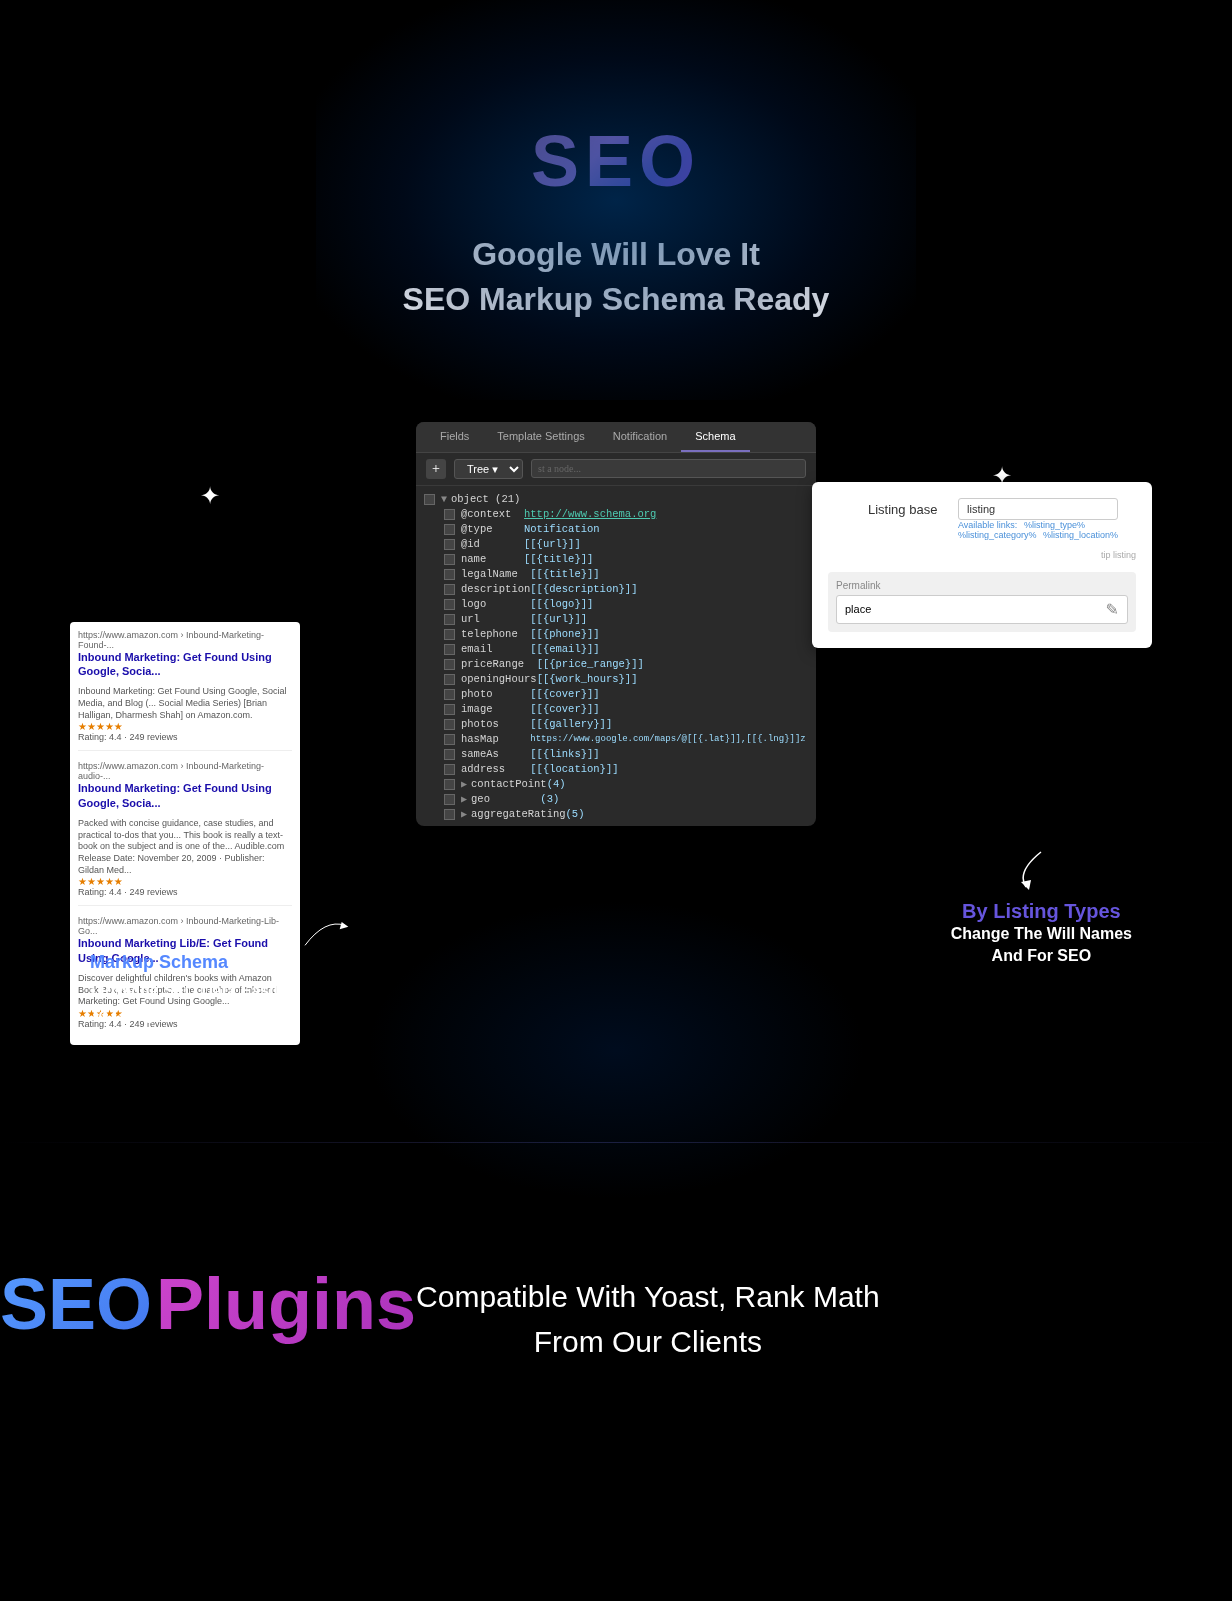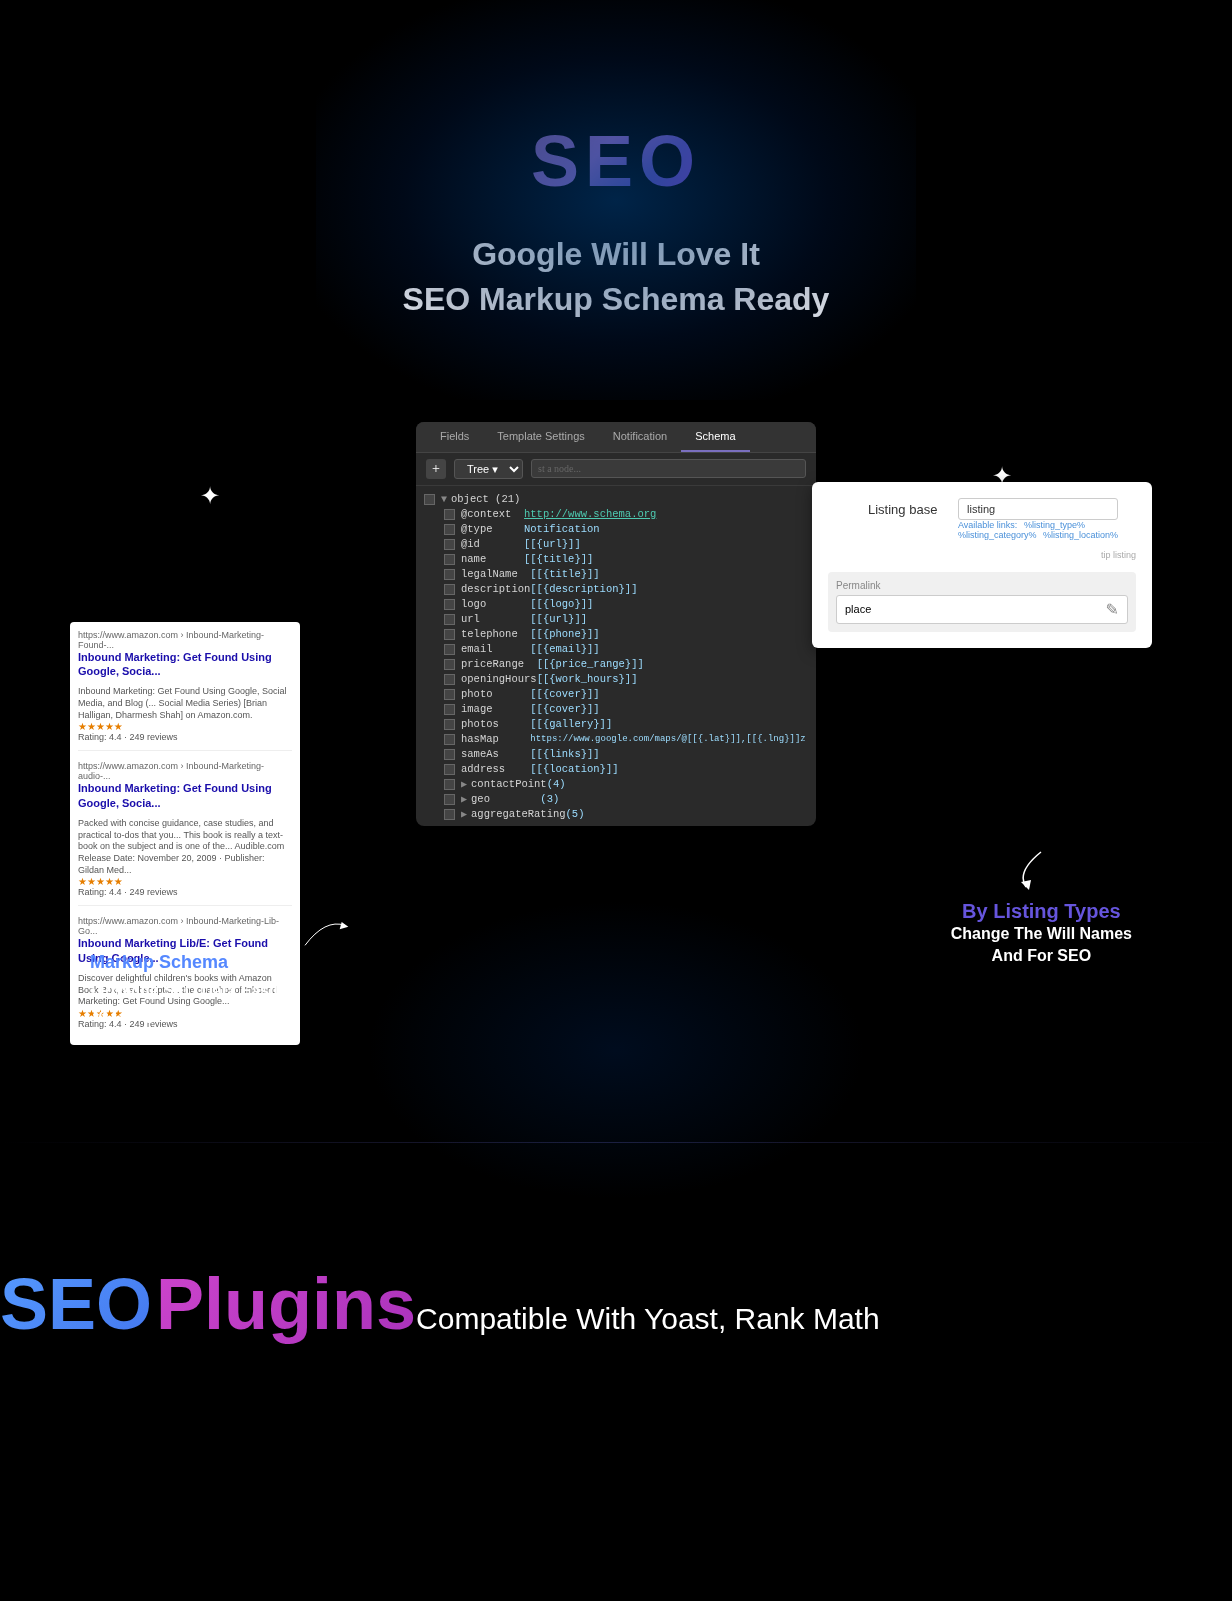--- a/index.html
+++ b/index.html
@@ -693,16 +693,17 @@
   <div class="section-divider"></div>
 
   <div class="section-plugins">
     <div style="margin-bottom:30px;">
       <span class="plugins-title plugins-title-seo">SEO</span>
       <span style="font-size:72px; font-weight:900; font-family:Arial,sans-serif; color:#fff;"> </span>
       <span class="plugins-title plugins-title-plugins">Plugins</span>
     </div>
     <div class="plugins-subtitle">
       <div>Compatible With Yoast, Rank Math</div>
+      <div>From Our Clients</div>
     </div>
   </div>
 
 </div>
 
 </body></html>

